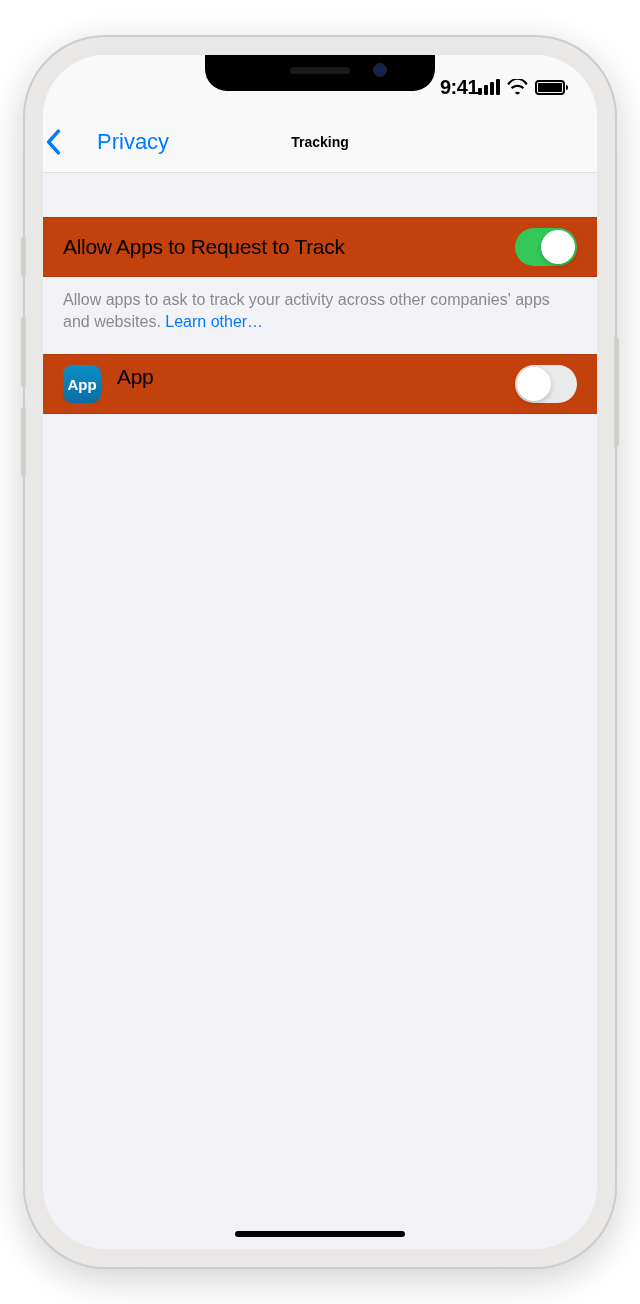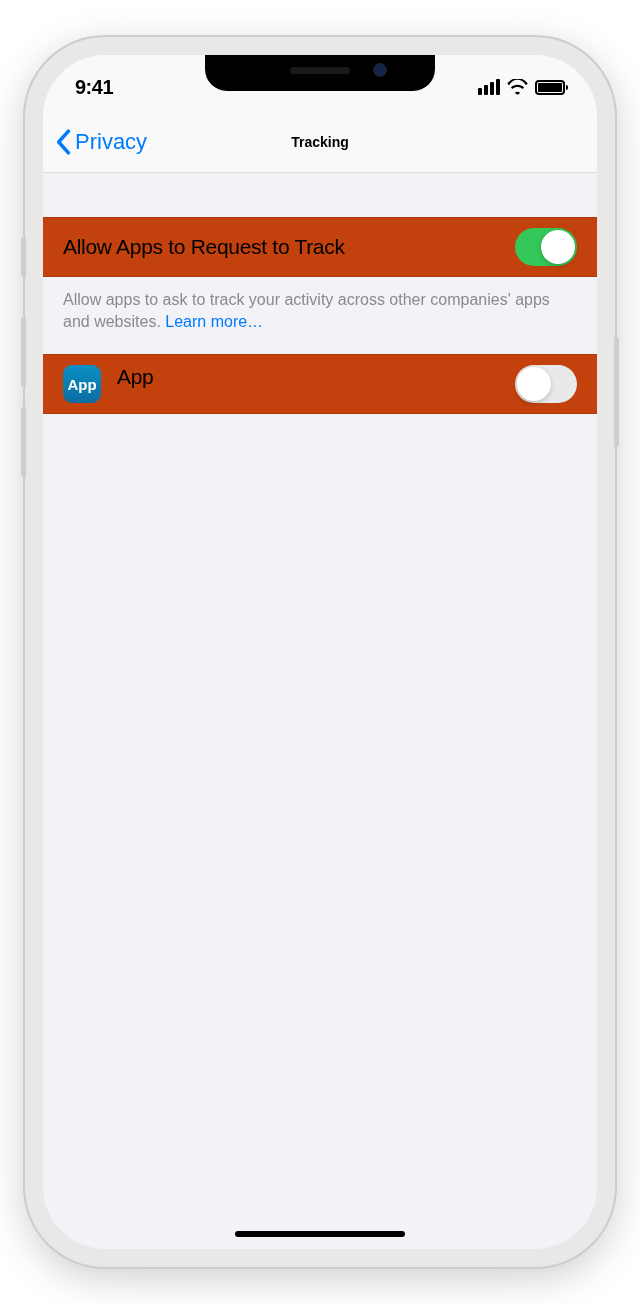--- a/index.html
+++ b/index.html
@@ -80,21 +80,21 @@
       right: 48px;
       width: 14px;
       height: 14px;
       background: #14244a;
       border-radius: 50%;
       border: 1px solid #222;
     }
     .status-bar {
       height: 56px;
       display: flex;
-      justify-content: space-between;
+      justify-content: flex-end;
       align-items: center;
       padding: 0 32px;
       background: #f9f9f9;
       position: relative;
     }
     .status-time {
       font-size: 20px;
       font-weight: 700;
       letter-spacing: -0.5px;
       margin-top: 8px;
@@ -155,21 +155,22 @@
       border-bottom: 1px solid rgba(0,0,0,0.1);
       position: relative;
     }
     .back-button {
       display: flex;
       align-items: center;
       color: #007aff;
       font-size: 22px;
       cursor: pointer;
       position: absolute;
-      left: 12px;
+      left: 2px;
+      gap: 32px;
     }
     .chevron-left {
       width: 16px;
       height: 26px;
       margin-right: 4px;
     }
     .nav-title {
       font-size: 14px;
       font-weight: 600;
       position: absolute;
@@ -305,21 +306,21 @@
     <div class="content">
 
       <div class="cell">
         <span class="cell-label">Allow Apps to Request to Track</span>
         <div class="toggle on">
           <div class="toggle-knob"></div>
         </div>
       </div>
 
       <div class="footer-text">
-        <span>Allow apps to ask to track your activity across other companies' apps and websites. </span><span class="link">Learn more…</span>
+        <span>Allow apps to ask to track your activity across other companies' apps and websites. </span><span class="link">Learn other…</span>
       </div>
 
       <div class="cell">
         <div class="cell-left">
           <div class="app-icon">App</div>
           <span class="cell-label">App</span>
         </div>
         <div class="toggle off">
           <div class="toggle-knob"></div>
         </div>

